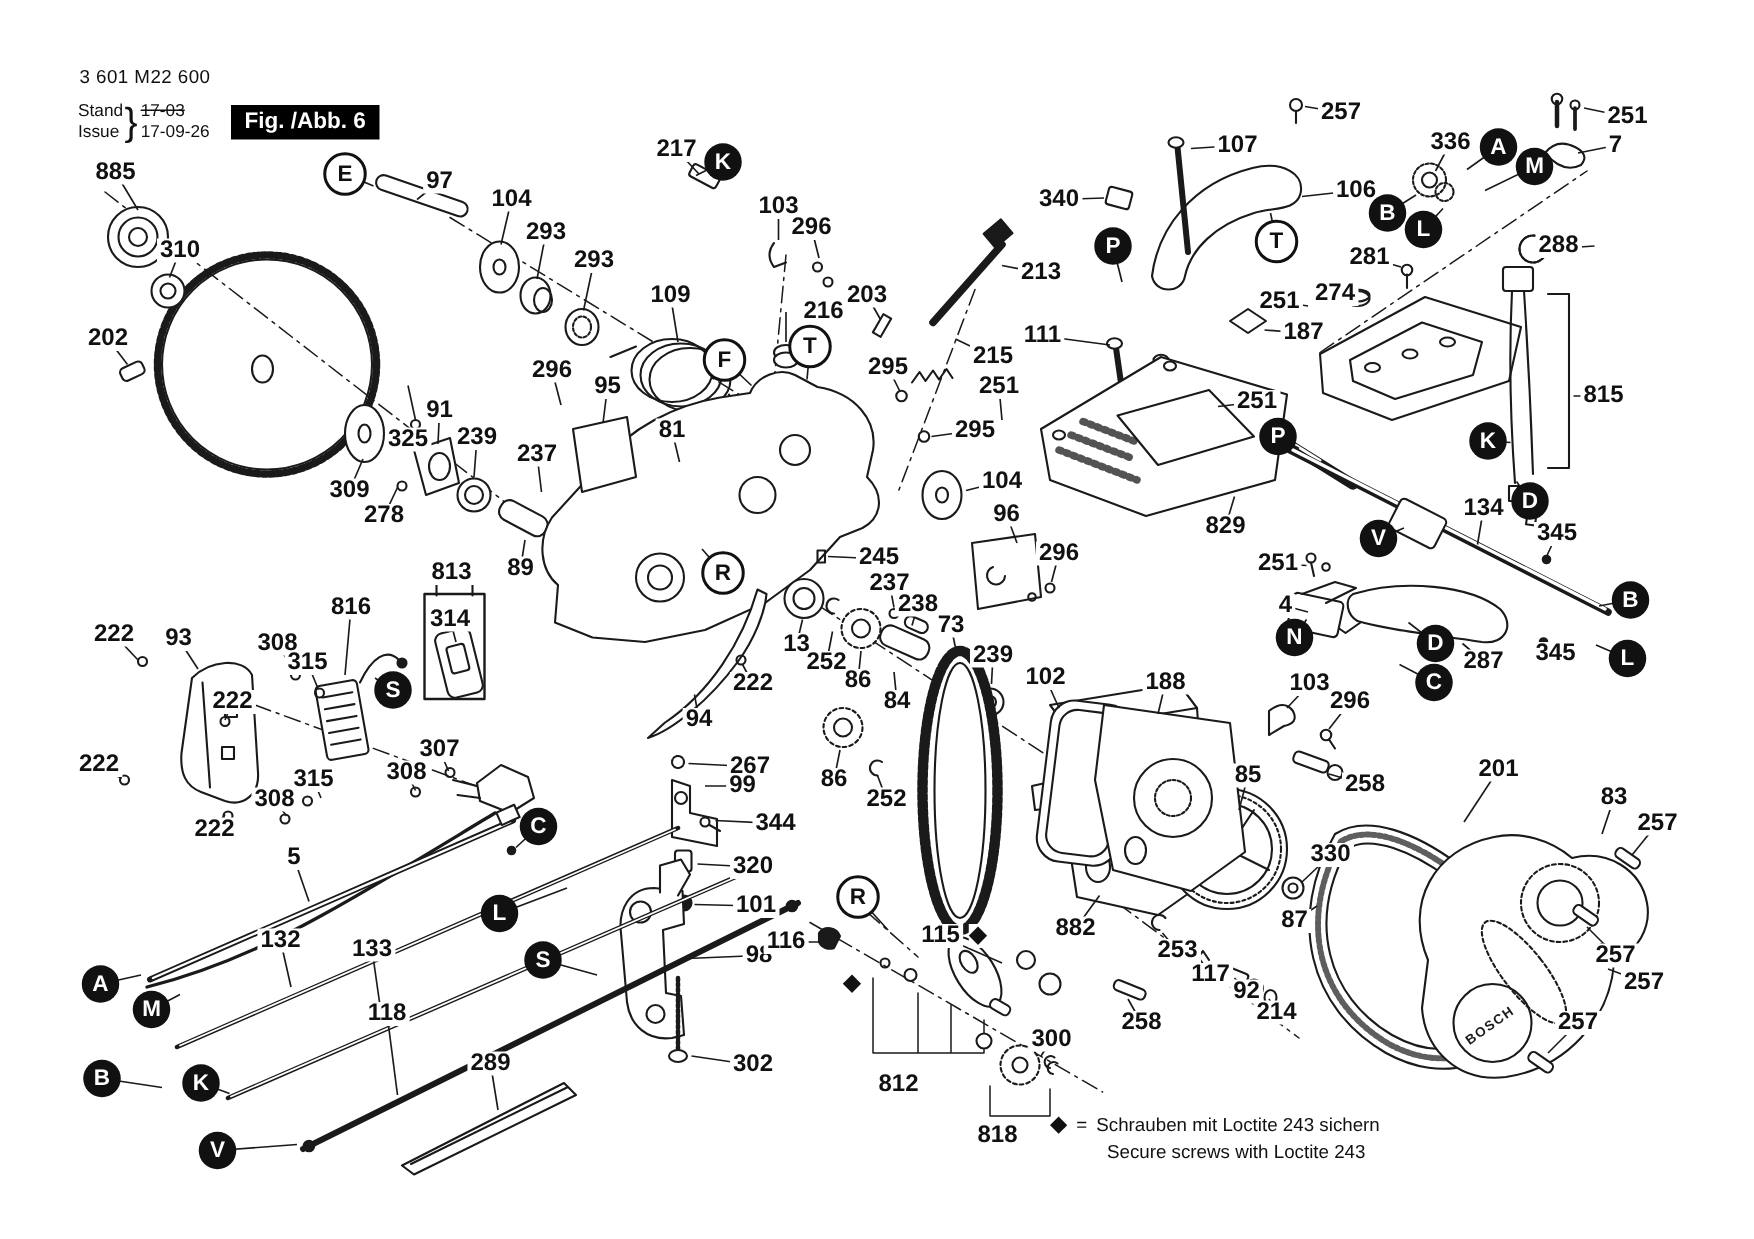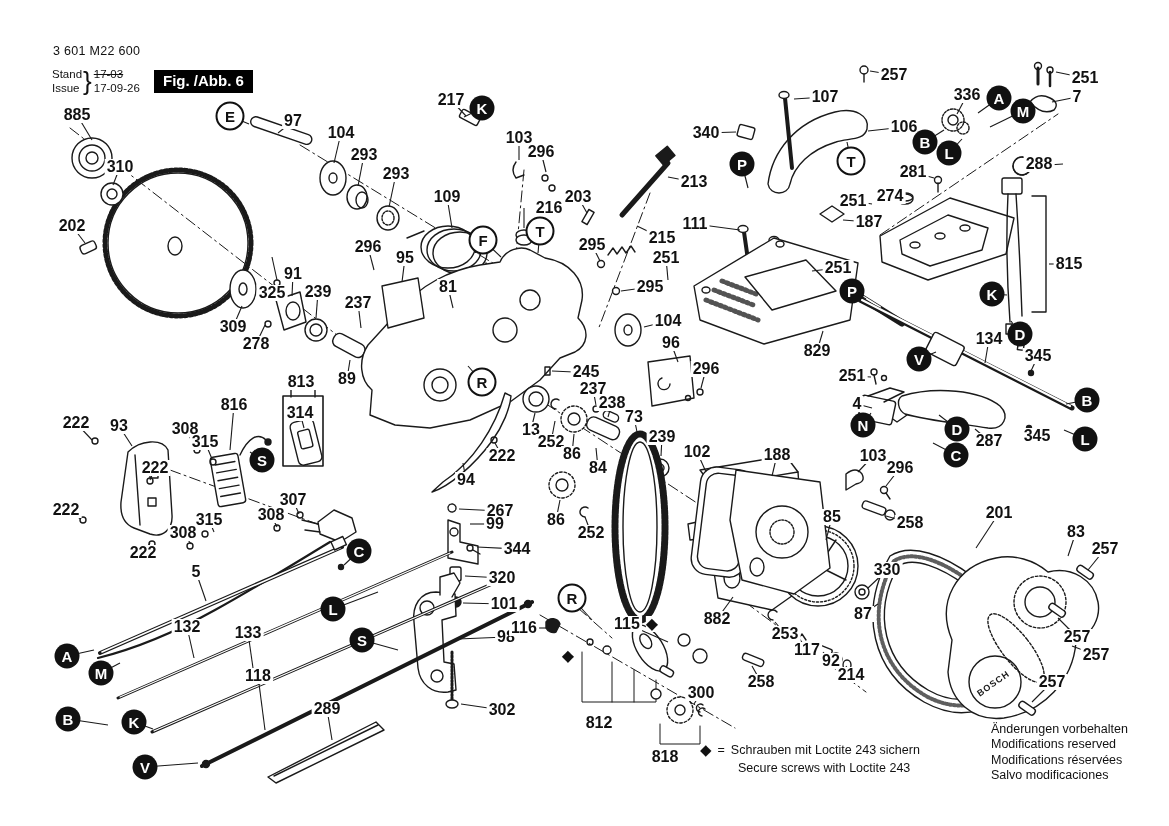--- a/index.html
+++ b/index.html
@@ -687,20 +687,14 @@
 
   <div class="legend">
     <div class="row">
       <span class="sym">◆</span>
       <span>=</span>
       <span>Schrauben mit Loctite 243 sichern</span>
     </div>
     <div class="l2">Secure screws with Loctite 243</div>
   </div>
 
-  <div class="footer" id="footer-notes">
-      <div>Änderungen vorbehalten</div>
-      <div>Modifications reserved</div>
-      <div>Modifications réservées</div>
-      <div>Salvo modificaciones</div>
-    </div>
 
 </div>
 
 </body></html>

